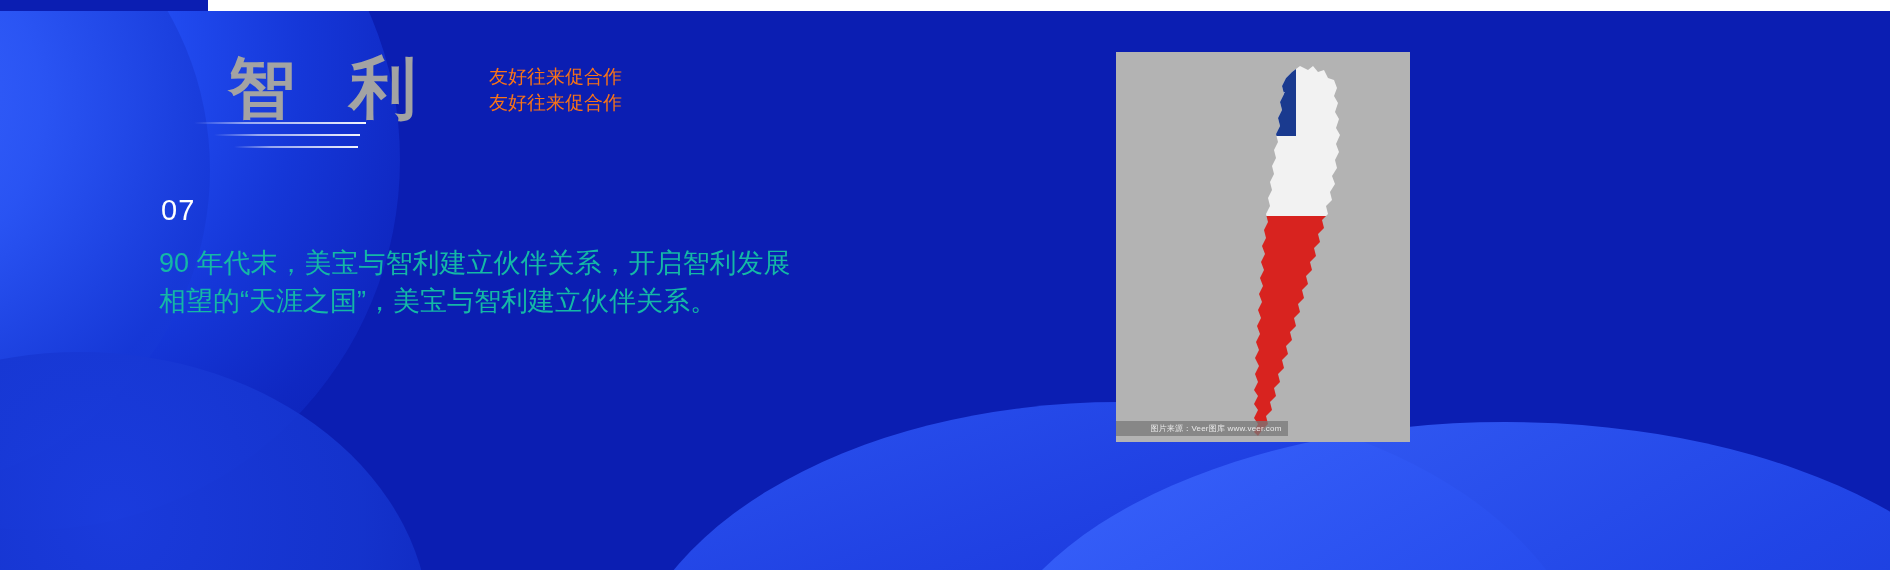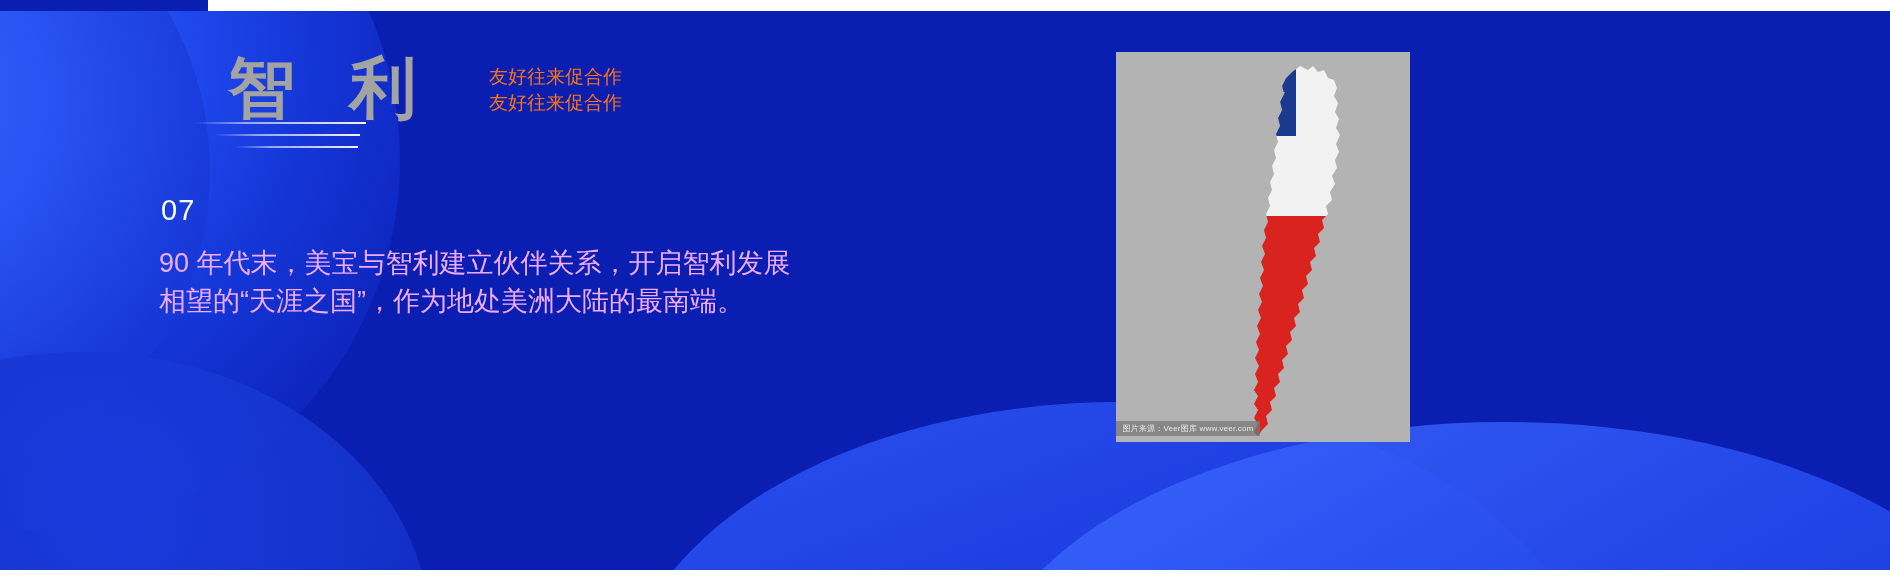--- a/index.html
+++ b/index.html
@@ -118,21 +118,21 @@
     left:161px;top:194px;
     font-size:29px;
     font-weight:normal;
     color:#ffffff;
     letter-spacing:1px;
   }
   .para{
     position:absolute;
     left:159px;top:244px;
     width:760px;
-    color:#f0abfc;
+    color:#14b8a6;
     font-size:27px;
     line-height:38px;
   }
   .para p{margin:0;white-space:nowrap;}
 
   
   .photo{
     position:absolute;
     left:1116px;top:52px;
     width:294px;height:390px;
@@ -149,20 +149,21 @@
     position:absolute;
     left:0;bottom:6px;
     width:144px;height:15px;
     background:rgba(120,120,120,.75);
     color:#e9e9e9;
     font-size:8px;
     line-height:15px;
     text-align:center;
     letter-spacing:.2px;
     white-space:nowrap;
+    padding-left:28px;
   }
 </style>
 </head>
 <body>
 
 <div class="slide">
 
   <div class="bg-base"></div>
   <div class="glow-circle"></div>
   <div class="glow-circle2"></div>
@@ -184,21 +185,21 @@
 
   <div class="subtitle">
     <div>友好往来促合作</div>
     <div>友好往来促合作</div>
   </div>
 
   <div class="num">07</div>
 
   <div class="para">
     <p>90 年代末，美宝与智利建立伙伴关系，开启智利发展</p>
-    <p>相望的“天涯之国”，作为地处美洲大陆的最南端。</p>
+    <p>相望的“天涯之国”，美宝与智利建立伙伴关系。</p>
   </div>
 
   <div class="photo">
     <div class="photo-inner">
 
       <svg class="map-svg" viewBox="0 0 120 386" preserveAspectRatio="none">
         <defs>
           <clipPath id="chileClip">
             <path d="M52,16 L60,10 L68,14 L73,10 L78,16 L84,14 L88,22 L94,24 L97,32
                      L94,40 L98,47 L95,56 L99,63 L96,72 L100,79 L96,88 L99,96 L95,104

